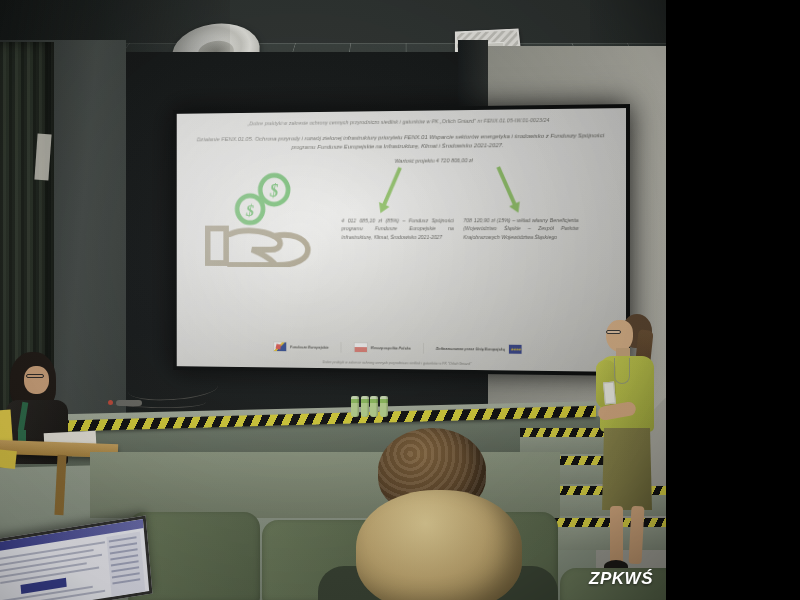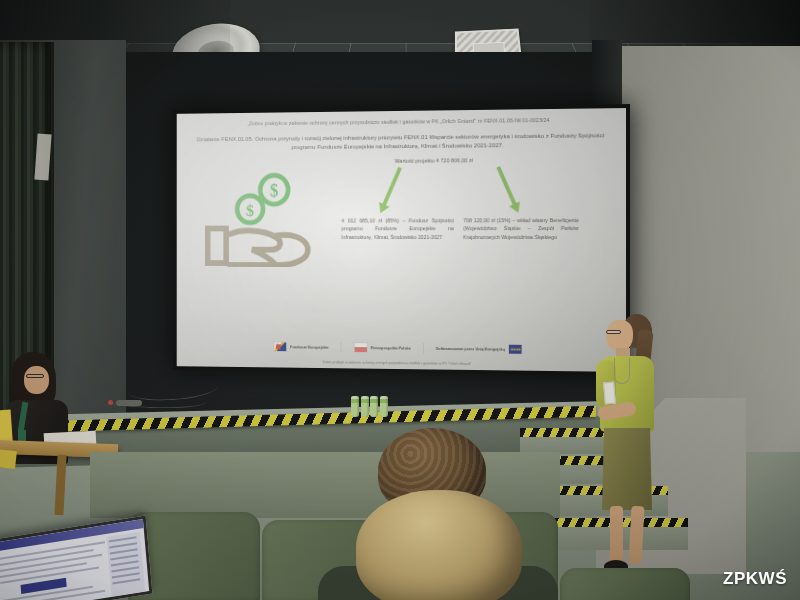--- a/index.html
+++ b/index.html
@@ -1,19 +1,19 @@
 <!DOCTYPE html>
 <html><head>
 <meta charset="utf-8">
 <style>
   * { margin:0; padding:0; box-sizing:border-box; }
   html,body { width:800px; height:600px; overflow:hidden; background:#000; }
   body { font-family:"Liberation Sans", sans-serif; }
 
-  #scene { position:relative; width:800px; height:600px; overflow:hidden; background:#0369a1; }
+  #scene { position:relative; width:666px; height:600px; overflow:hidden; background:#0369a1;font-style:italic; }
 
   
   .ceiling {
     position:absolute; left:0; top:0; width:800px; height:118px;
     background:#2e3331; overflow:hidden;
   }
   .ceiling-grid {
     position:absolute; left:-140px; top:-60px; width:1090px; height:250px;
     background:
       repeating-linear-gradient(to right, rgba(150,158,152,.55) 0 1.5px, transparent 1.5px 78px),

